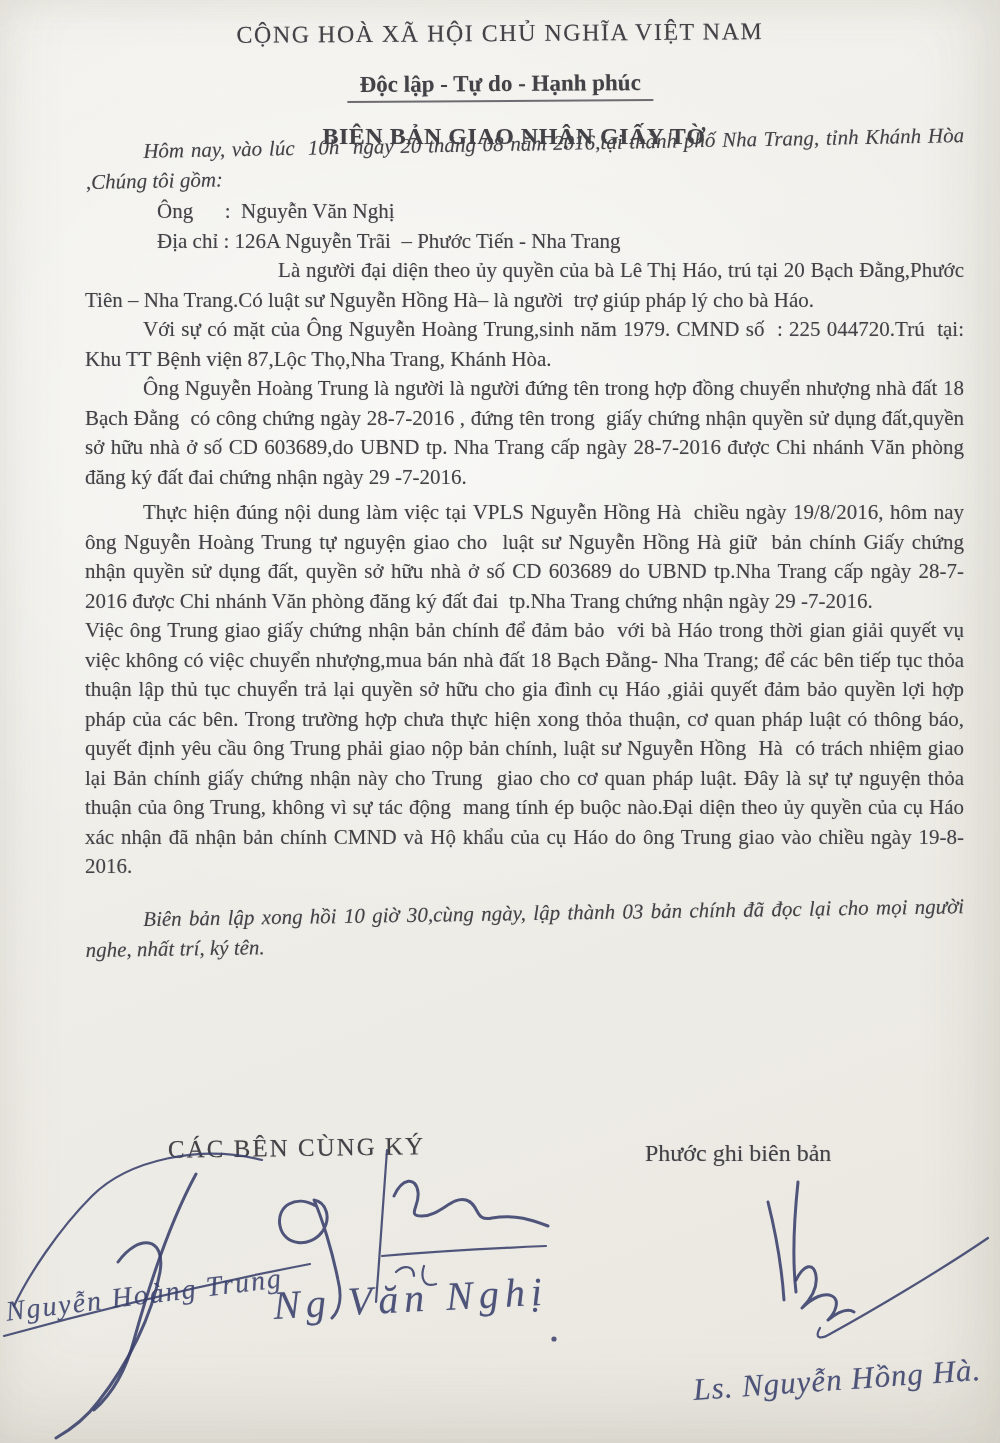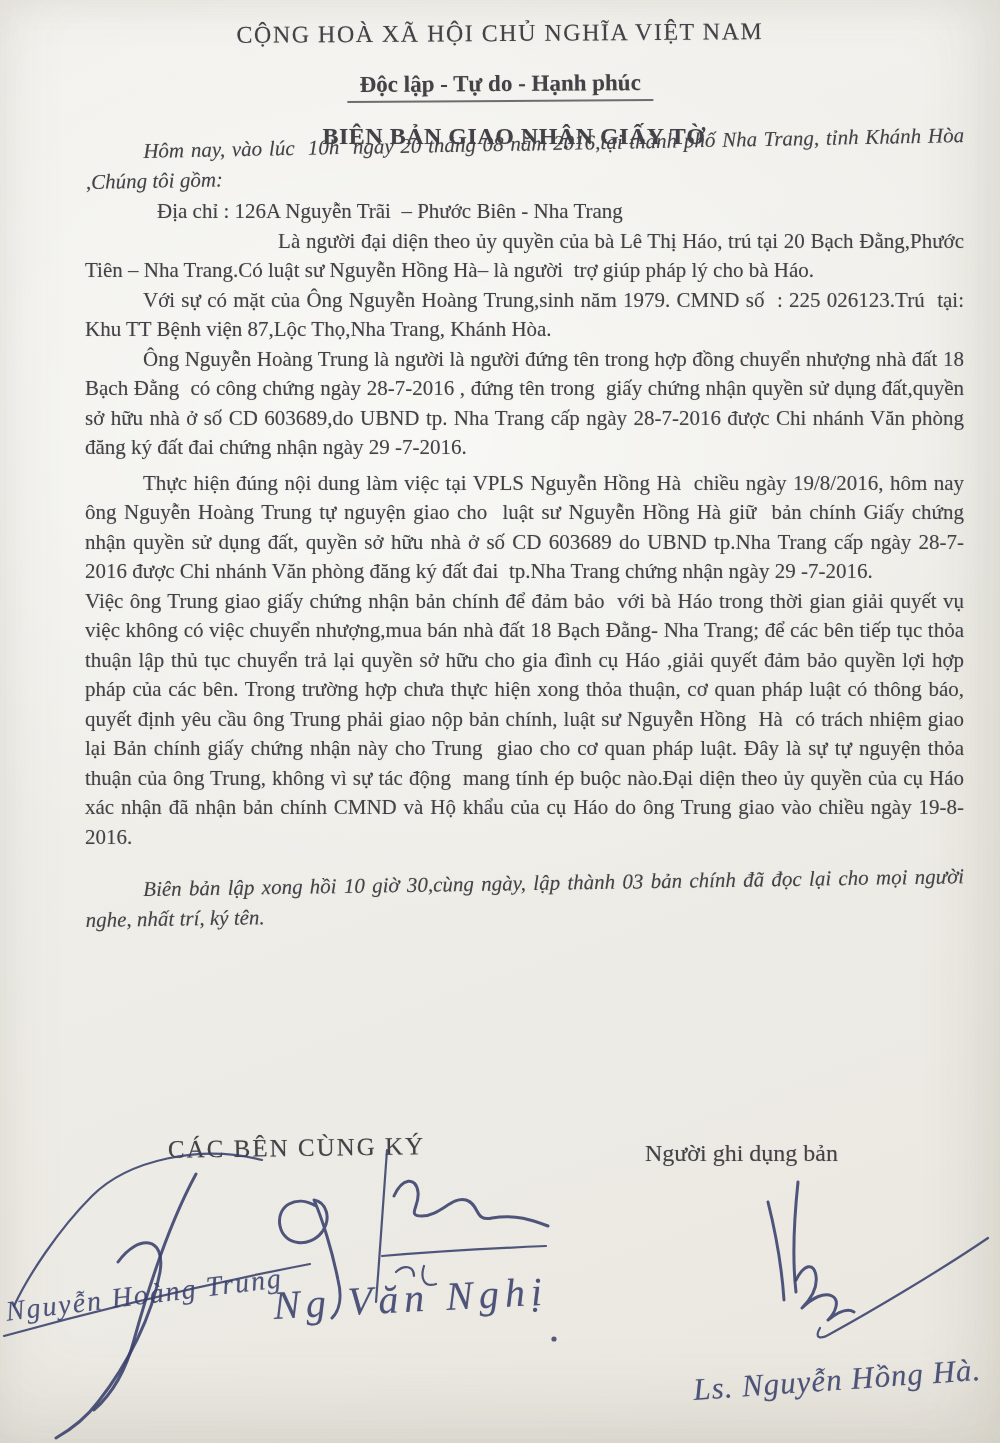--- a/index.html
+++ b/index.html
@@ -75,32 +75,33 @@
 
   <div class="header">
     <div class="national-title">CỘNG HOÀ XÃ HỘI CHỦ NGHĨA VIỆT NAM</div><br>
     <div class="motto">Độc lập - Tự do - Hạnh phúc</div>
   </div>
 
   <div class="doc-title">BIÊN BẢN GIAO NHẬN GIẤY TỜ</div>
 
   <div class="content">
     <p class="p-italic p-indent p-first">Hôm nay, vào lúc  10h  ngày 20 tháng 08 năm 2016,tại thành phố Nha Trang, tỉnh Khánh Hòa ,Chúng tôi gồm:</p>
-    <p class="p-label">Địa chỉ : 126A Nguyễn Trãi  – Phước Biên - Nha Trang</p>
+    <p class="p-label">Ông      :  Nguyễn Văn Nghị</p>
+    <p class="p-label">Địa chỉ : 126A Nguyễn Trãi  – Phước Tiến - Nha Trang</p>
     <p>                                  <span>Là người đại diện theo ủy quyền của bà Lê Thị Háo, trú tại 20 Bạch Đằng,Phước Tiên – Nha Trang.Có luật sư Nguyễn Hồng Hà– là người  trợ giúp pháp lý cho bà Háo.</span></p>
-    <p class="p-indent">Với sự có mặt của Ông Nguyễn Hoàng Trung,sinh năm 1979. CMND số  : 225 026123.Trú  tại: Khu TT Bệnh viện 87,Lộc Thọ,Nha Trang, Khánh Hòa.</p>
+    <p class="p-indent">Với sự có mặt của Ông Nguyễn Hoàng Trung,sinh năm 1979. CMND số  : 225 044720.Trú  tại: Khu TT Bệnh viện 87,Lộc Thọ,Nha Trang, Khánh Hòa.</p>
     <p class="p-indent">Ông Nguyễn Hoàng Trung là người là người đứng tên trong hợp đồng chuyển nhượng nhà đất 18 Bạch Đằng  có công chứng ngày 28-7-2016 , đứng tên trong  giấy chứng nhận quyền sử dụng đất,quyền sở hữu nhà ở số CD 603689,do UBND tp. Nha Trang cấp ngày 28-7-2016 được Chi nhánh Văn phòng đăng ký đất đai chứng nhận ngày 29 -7-2016.</p>
     <p class="p-indent" style="margin-top:6px;">Thực hiện đúng nội dung làm việc tại VPLS Nguyễn Hồng Hà  chiều ngày 19/8/2016, hôm nay ông Nguyễn Hoàng Trung tự nguyện giao cho  luật sư Nguyễn Hồng Hà giữ  bản chính Giấy chứng nhận quyền sử dụng đất, quyền sở hữu nhà ở số CD 603689 do UBND tp.Nha Trang cấp ngày 28-7-2016 được Chi nhánh Văn phòng đăng ký đất đai  tp.Nha Trang chứng nhận ngày 29 -7-2016.</p>
     <p>Việc ông Trung giao giấy chứng nhận bản chính để đảm bảo  với bà Háo trong thời gian giải quyết vụ việc không có việc chuyển nhượng,mua bán nhà đất 18 Bạch Đằng- Nha Trang; để các bên tiếp tục thỏa thuận lập thủ tục chuyển trả lại quyền sở hữu cho gia đình cụ Háo ,giải quyết đảm bảo quyền lợi hợp pháp của các bên. Trong trường hợp chưa thực hiện xong thỏa thuận, cơ quan pháp luật có thông báo, quyết định yêu cầu ông Trung phải giao nộp bản chính, luật sư Nguyễn Hồng  Hà  có trách nhiệm giao lại Bản chính giấy chứng nhận này cho Trung  giao cho cơ quan pháp luật. Đây là sự tự nguyện thỏa thuận của ông Trung, không vì sự tác động  mang tính ép buộc nào.Đại diện theo ủy quyền của cụ Háo xác nhận đã nhận bản chính CMND và Hộ khẩu của cụ Háo do ông Trung giao vào chiều ngày 19-8-2016.</p>
     <p class="p-italic p-indent p-closing">Biên bản lập xong hồi 10 giờ 30,cùng ngày, lập thành 03 bản chính đã đọc lại cho mọi người nghe, nhất trí, ký tên.</p>
   </div>
 
   <div class="sign-row">
     <div class="sign-left">CÁC BÊN CÙNG KÝ</div>
-    <div class="sign-right">Người ghi dụng bản</div>
+    <div class="sign-right">Phước ghi biên bản</div>
   </div>
 
   <svg class="sig-svg" viewBox="0 0 1000 313" xmlns="http://www.w3.org/2000/svg">
 
     <g>
       <path class="thin" d="M 262 30 C 200 14, 128 30, 92 66 C 58 100, 28 146, 14 176"></path>
       <path d="M 196 44 C 170 92, 150 152, 134 210 C 126 240, 112 264, 94 280"></path>
       <path d="M 118 132 C 138 104, 166 106, 160 142 C 152 186, 128 234, 98 272 C 86 288, 70 300, 56 308"></path>
       <path class="thin" d="M 4 206 C 98 180, 206 154, 310 134"></path>
     </g>

